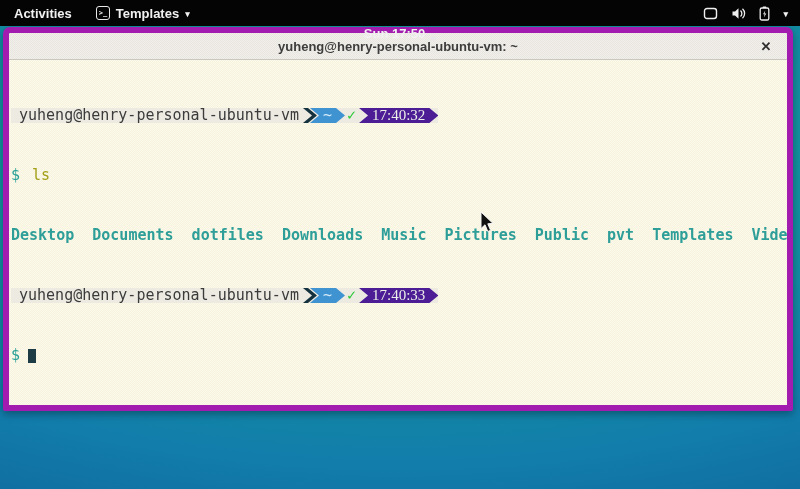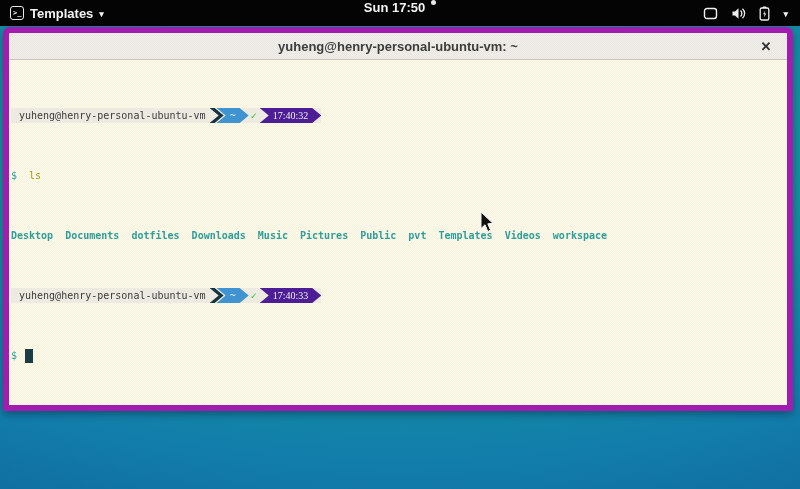--- a/index.html
+++ b/index.html
@@ -19,21 +19,21 @@
   .activities { padding:0 14px; height:100%; display:flex; align-items:center; cursor:default; }
   .appmenu { display:flex; align-items:center; gap:6px; padding:0 10px; height:100%; }
   .term-glyph {
     width:14px; height:14px; border:1px solid #e8e8e8; border-radius:3px;
     display:inline-flex; align-items:flex-end; justify-content:flex-start;
     font-size:7px; line-height:6px; padding:2px 1px 3px 2px; font-family:"DejaVu Sans Mono",monospace;
   }
   .dd-arrow { font-size:9px; line-height:1; position:relative; top:1px; }
   .clock-box {
     position:absolute; left:0; right:0; top:0; height:41px;
-    display:flex; align-items:flex-start; justify-content:center; gap:6px; pointer-events:none;
+    display:flex; align-items:flex-end; justify-content:center; gap:6px; pointer-events:none;
   }
   .clock-box > * { pointer-events:auto; }
   .notif-dot { width:5px; height:5px; border-radius:50%; background:#e8e8e8; display:inline-block; }
   .sysicons { margin-left:auto; display:flex; align-items:center; gap:13px; padding-right:12px; height:100%; }
   .sysicons svg { display:block; }
 
   
   .window {
     position:absolute; left:3px; top:27px; width:790px; height:384px;
     border:6px solid #a21caf; border-radius:7px 7px 2px 2px;
@@ -50,21 +50,21 @@
       linear-gradient(45deg, rgba(255,255,255,0.35) 25%, transparent 25%, transparent 75%, rgba(255,255,255,0.35) 75%);
     background-size:2px 2px; background-position:0 0,1px 1px;
   }
   .close-btn {
     position:absolute; right:10px; top:0; height:27px; width:22px;
     display:flex; align-items:center; justify-content:center;
     color:#2e2e2e; font-size:13px; font-weight:700; cursor:default;
   }
   .termbody {
     flex:1; background:#f8f3dc; padding:3px 0 0 2px;
-    font-family:"DejaVu Sans Mono", monospace; font-size:10px; line-height:15px;
+    font-family:"DejaVu Sans Mono", monospace; font-size:15px; line-height:15px;
     color:#3b3b3b; white-space:pre;
     background-image:
       linear-gradient(45deg, rgba(255,255,255,0.45) 25%, transparent 25%, transparent 75%, rgba(255,255,255,0.45) 75%),
       linear-gradient(45deg, rgba(255,255,255,0.45) 25%, transparent 25%, transparent 75%, rgba(255,255,255,0.45) 75%);
     background-size:2px 2px; background-position:0 0,1px 1px;
   }
   .line { height:15px; display:flex; align-items:center; }
   .prompt-strip {
     display:inline-flex; align-items:center; background:#edeae2; height:15px; padding-left:8px;
   }
@@ -85,20 +85,21 @@
   .dirs { color:#2e9e99; font-weight:700; }
   .cursor-block { display:inline-block; width:8px; height:14px; background:#1d3b45; margin-left:8px; }
 
   
   .pointer { position:absolute; left:480px; top:211px; z-index:50; }
 </style>
 </head>
 <body>
 
 <div class="topbar">
+  <div class="activities">Activities</div>
   <div class="appmenu">
     <span class="term-glyph">&gt;_</span>
     <span>Templates</span>
     <span class="dd-arrow">▾</span>
   </div>
   <div class="clock-box">
     <span>Sun 17:50</span>
     <span class="notif-dot"></span>
   </div>
   <div class="sysicons">

